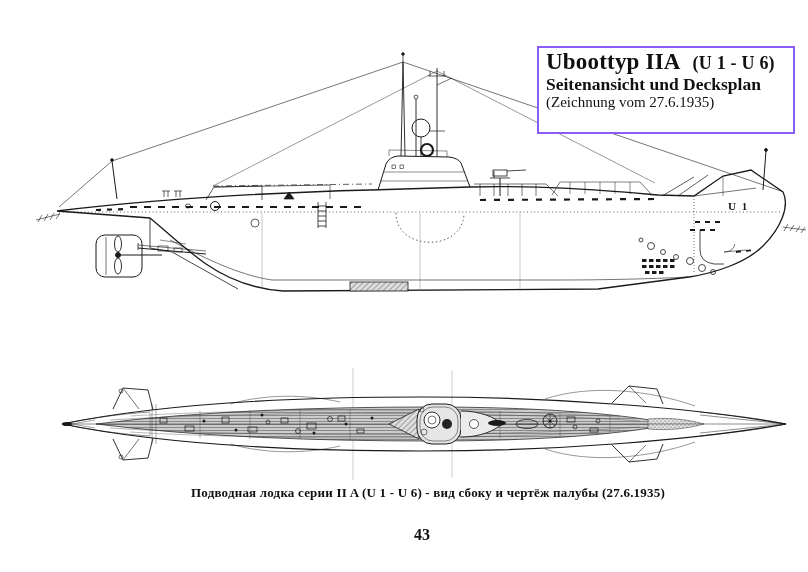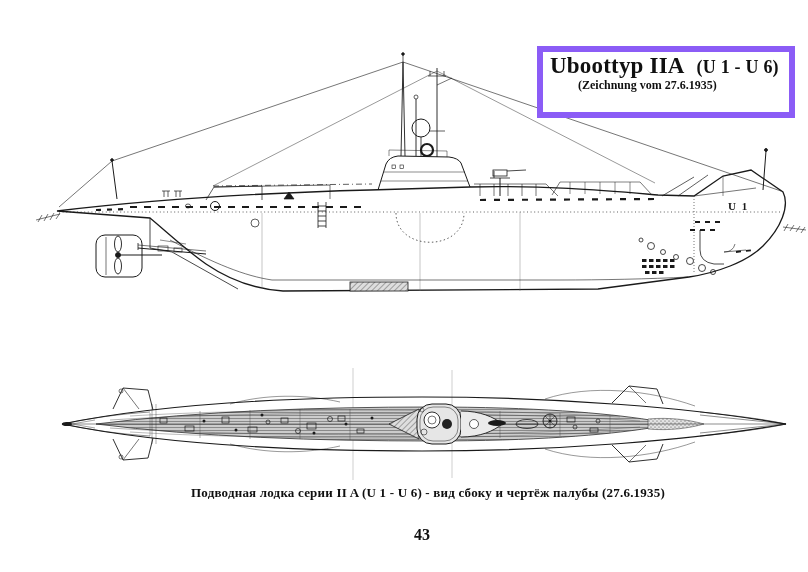--- a/index.html
+++ b/index.html
@@ -5,28 +5,28 @@
   html,body{margin:0;padding:0;}
   body{
     width:808px;height:572px;position:relative;overflow:hidden;
     background:#ffffff;
     font-family:"Liberation Serif", serif;
     color:#101010;
   }
   .page{position:absolute;inset:0;}
   svg.blueprint{position:absolute;left:0;top:0;}
   .title-box{
-    position:absolute;left:537px;top:46px;width:258px;height:72px;
-    border:6px solid #8b5cf6;background:#ffffff;
+    position:absolute;left:537px;top:46px;width:258px;height:88px;
+    border:2px solid #8b5cf6;background:#ffffff;
     box-sizing:border-box;padding:2px 6px 0 7px;line-height:1.06;
   }
   .title-box .l1{font-weight:bold;font-size:23px;letter-spacing:0.2px;white-space:nowrap;}
   .title-box .l1 .sub{font-size:18px;}
   .title-box .l2{font-weight:bold;font-size:17.5px;margin-top:1px;white-space:nowrap;}
-  .title-box .l3{font-weight:bold;font-size:12px;margin-top:1px;white-space:nowrap;margin-left:28px;}
+  .title-box .l3{font-weight:normal;font-size:15px;margin-top:1px;white-space:nowrap;}
   .caption{
     position:absolute;left:48px;right:0;top:485px;text-align:center;
     font-weight:bold;font-size:13px;letter-spacing:0.2px;white-space:nowrap;
   }
   .page-number{
     position:absolute;left:36px;right:0;top:526px;text-align:center;
     font-weight:bold;font-size:16px;
   }
   .ink{stroke:#1a1a1a;fill:none;}
 </style>
@@ -337,20 +337,21 @@
       <circle cx="372" cy="418" r="1.5" fill="#1a1a1a" stroke="none"></circle>
       <path d="M 72 424 L 95 420 M 72 424 L 95 428" stroke-width="0.4"></path>
       <path d="M 700 415 L 786 424 M 700 433 L 786 424" stroke-width="0.5"></path>
     </g>
   </g>
 </svg>
 
 <div class="title-box">
   <div class="l1"><span>Uboottyp IIA</span>&nbsp;
       <span class="sub">(U 1  -  U 6)</span></div>
+  <div class="l2">Seitenansicht und Decksplan</div>
   <div class="l3">(Zeichnung vom 27.6.1935)</div>
 </div>
 
 <div class="caption">Подводная лодка серии II A (U 1 - U 6) - вид сбоку и чертёж палубы (27.6.1935)</div>
 
 <div class="page-number">43</div>
 
 </div>
 
 </body></html>

